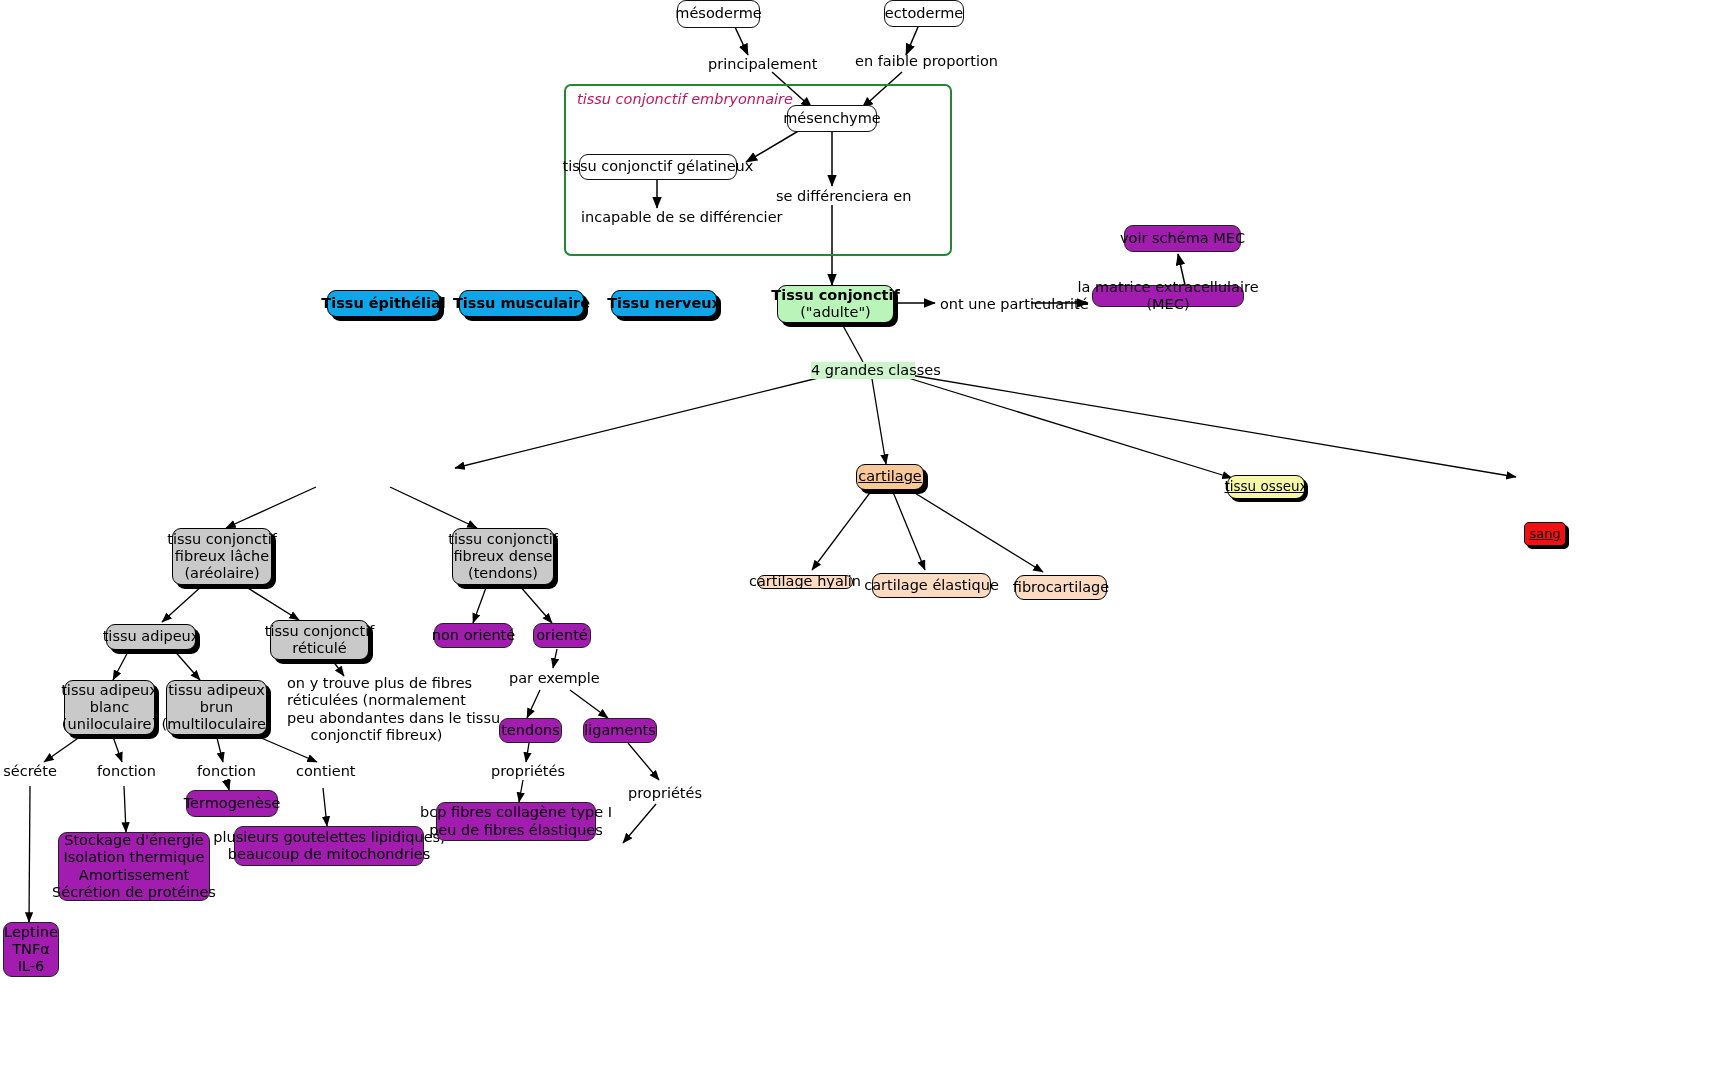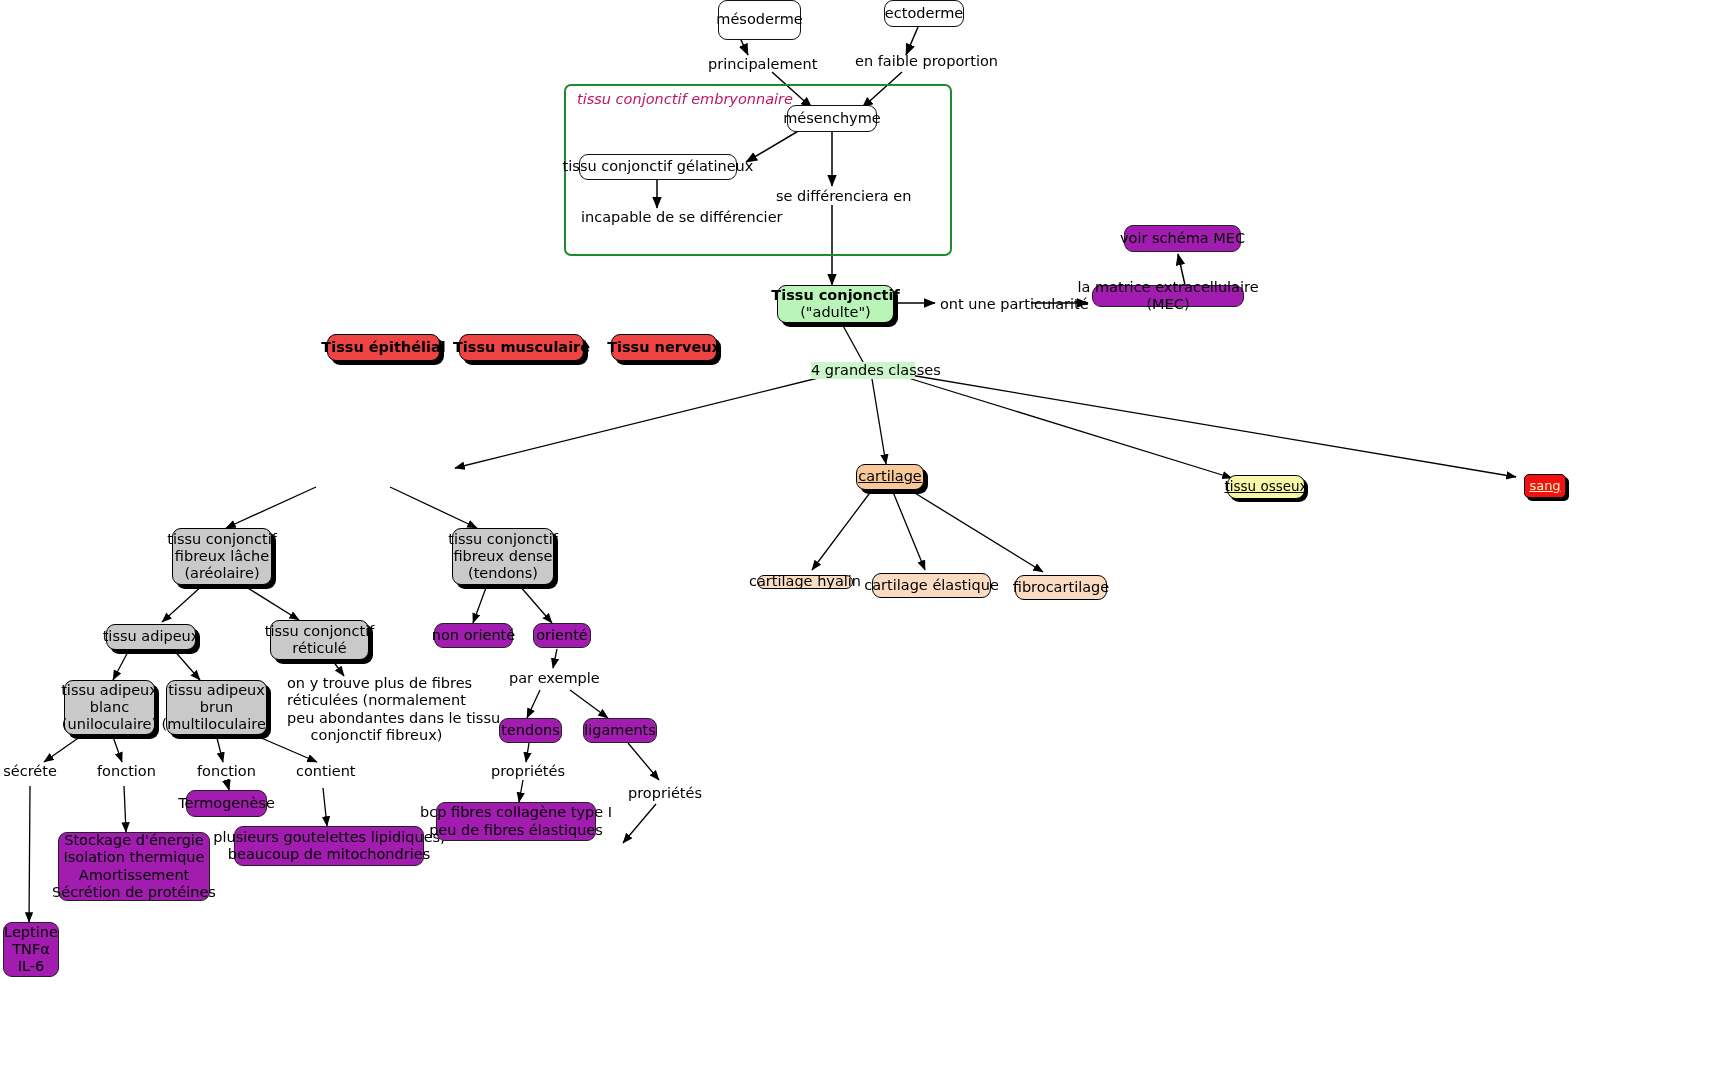--- a/index.html
+++ b/index.html
@@ -11,25 +11,25 @@
   .node{position:absolute;box-sizing:border-box;display:flex;align-items:center;
         justify-content:center;text-align:center;line-height:1.18;
         border:1.3px solid #111;border-radius:9px;background:#fff;
         font-size:14.5px;white-space:pre;padding:3px 8px;}
 
   
   .v-plain   {background:#ffffff;}
   .v-blue    {background:#a21caf;border-color:#222;}
   .v-gray    {background:#c9c9c9;border-color:#000;box-shadow:4px 4px 0 0 #000;}
   .v-green   {background:#b9f5b9;border-color:#000;box-shadow:4px 4px 0 0 #000;font-weight:bold;}
-  .v-major   {background:#ef4444;border-color:#000;box-shadow:4px 4px 0 0 #000;font-weight:bold;margin-top:44px;}
+  .v-major   {background:#0ea5e9;border-color:#000;box-shadow:4px 4px 0 0 #000;font-weight:bold;}
   .v-orange  {background:#f9c898;border-color:#000;box-shadow:4px 4px 0 0 #000;}
   .v-orange2 {background:#fbdcc2;border-color:#000;}
   .v-yellow  {background:#f7f7a8;border-color:#000;box-shadow:3px 3px 0 0 #000;}
-  .v-red     {background:#f21111;border-color:#000;box-shadow:3px 3px 0 0 #000;color:#fef9c3;}
+  .v-red     {background:#f21111;border-color:#000;box-shadow:3px 3px 0 0 #000;color:#000000;margin-top:48px;}
 
   .u{text-decoration:underline;}
 
   .lbl{position:absolute;font-size:14.5px;line-height:1.2;white-space:pre;
        text-align:center;background:transparent;}
   .lbl-hl{background:#ccf5cc;}
 
   .group-box{position:absolute;border:2.2px solid #1f8a2f;border-radius:7px;
              background:transparent;}
   .group-title{position:absolute;color:#be185d;font-style:italic;font-size:14.5px;}
@@ -131,21 +131,21 @@
     </g>
 
     <g stroke="#000" stroke-width="1.3" fill="none" marker-end="url(#ah)">
       <path d="M228,786 L229,790"></path>
     </g>
   </svg>
 
   <div class="group-box" style="left:564px;top:84px;width:384px;height:168px;"></div>
   <div class="group-title" style="left:577px;top:91px;">tissu conjonctif embryonnaire</div>
 
-  <div class="node v-plain" style="left:718px;top:0px;width:83px;height:40px;">mésoderme</div>
+  <div class="node v-plain" style="left:677px;top:0px;width:83px;height:28px;">mésoderme</div>
 
   <div class="node v-plain" style="left:884px;top:0px;width:80px;height:27px;">ectoderme</div>
 
   <div class="lbl" style="left:708px;top:56px;width:89px;">principalement</div>
 
   <div class="lbl" style="left:855px;top:53px;width:112px;">en faible proportion</div>
 
   <div class="node v-plain" style="left:787px;top:105px;width:90px;height:27px;">mésenchyme</div>
 
   <div class="node v-plain" style="left:579px;top:154px;width:158px;height:26px;">tissu conjonctif gélatineux</div>
@@ -234,21 +234,21 @@
 
 
   <div class="lbl" style="left:2px;top:763px;width:56px;">sécréte</div>
 
   <div class="lbl" style="left:97px;top:763px;width:56px;">fonction</div>
 
   <div class="lbl" style="left:197px;top:763px;width:56px;">fonction</div>
 
   <div class="lbl" style="left:296px;top:763px;width:56px;">contient</div>
 
-  <div class="node v-blue" style="left:186px;top:790px;width:81px;height:27px;">Termogenèse</div>
+  <div class="node v-blue" style="left:186px;top:790px;width:92px;height:27px;">Termogenèse</div>
 
   <div class="node v-blue" style="left:234px;top:826px;width:190px;height:40px;">plusieurs goutelettes lipidiques,
 beaucoup de mitochondries</div>
 
   <div class="node v-blue" style="left:58px;top:832px;width:152px;height:69px;">Stockage d'énergie
 Isolation thermique
 Amortissement
 Sécrétion de protéines</div>
 
   <div class="node v-blue" style="left:3px;top:922px;width:56px;height:55px;">Leptine

